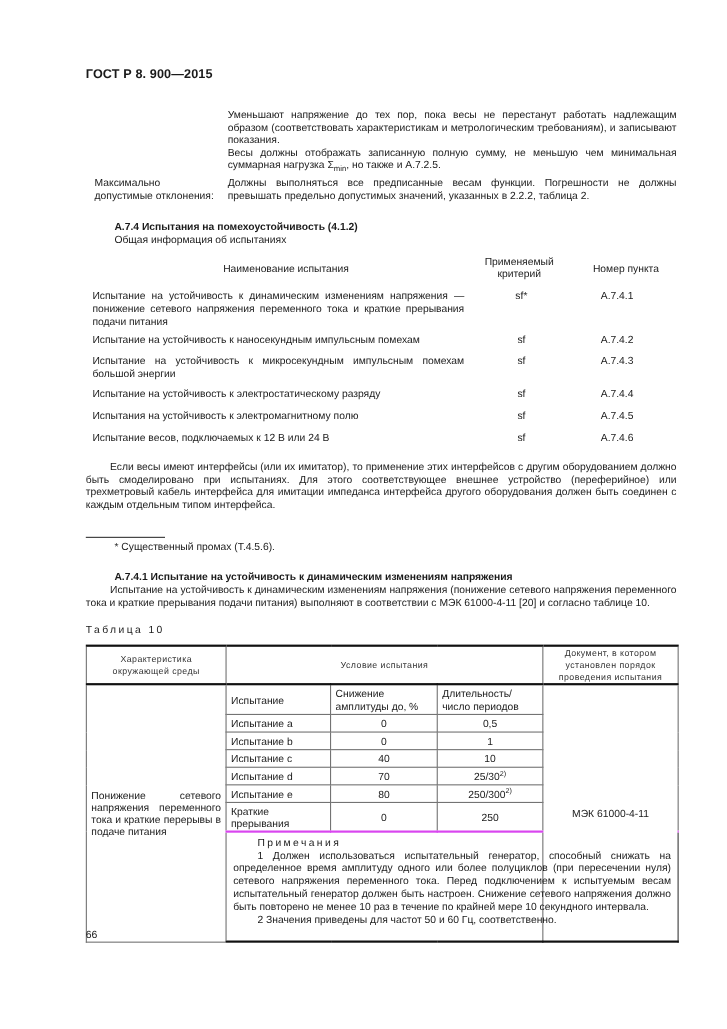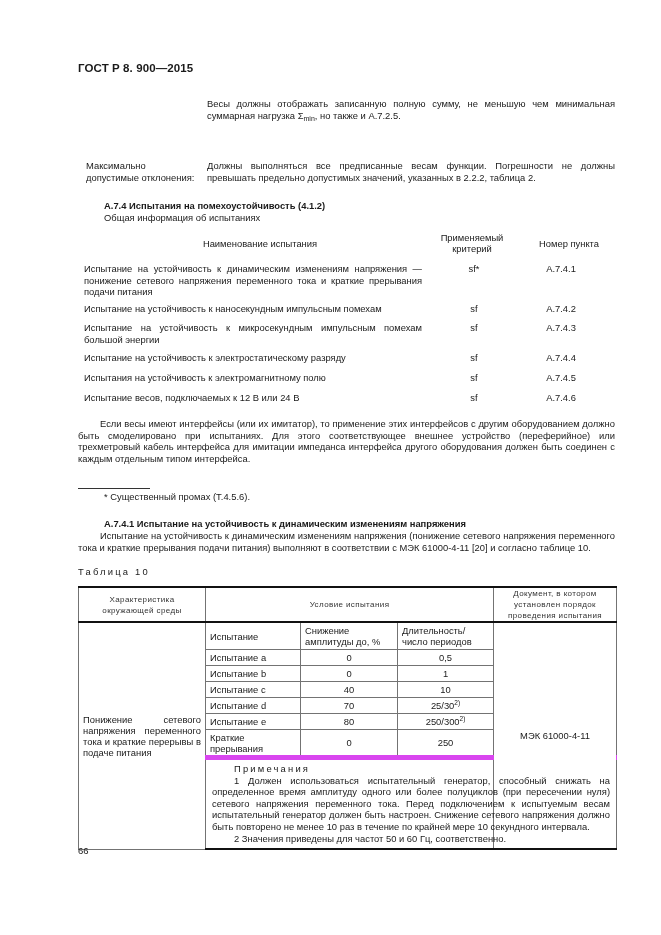--- a/index.html
+++ b/index.html
@@ -24,33 +24,34 @@
     table.t10 { position: absolute; left: 78px; top: 586px; width: 538px; border-collapse: collapse;
                 font-size: 9.4px; table-layout: fixed; }
     table.t10 td { border: 1px solid #737373; padding: 0 4px; vertical-align: middle; }
     table.t10 .smallhdr { font-size: 8px; color: #333; text-align: center; line-height: 11px; letter-spacing: 0.4px; }
     table.t10 .c { text-align: center; }
     table.t10 tr.h1 td { height: 33px; border-bottom: 2px solid #111; }
     table.t10 tr.h2 td { height: 26px; line-height: 11px; }
     table.t10 tr.r td { height: 15px; }
     table.t10 tr.rl td { height: 25px; line-height: 11px; }
     table.t10 td.env { text-align: justify; line-height: 11.4px; vertical-align: middle; margin-left: 20px; }
-    table.t10 td.notes { padding: 3px 6px 4px 6px; line-height: 11.6px; text-align: justify;
-                         border-top: 5px solid #d946ef; border-bottom: 2px solid #111; }
+    table.t10 td.notes { padding: 3px 6px 14px 6px; line-height: 11.6px; text-align: justify;
+                         border-top: 2px solid #d946ef; border-bottom: 2px solid #111; }
     table.t10 tr.h1 td:first-child, table.t10 tr.h1 td { border-top: 2px solid #111; }
     sup { font-size: 6.5px; vertical-align: 4px; line-height: 0; }
     sub { font-size: 7px; vertical-align: -2px; line-height: 0; }
     .pagenum { left: 78px; top: 845px; font-size: 9.5px; }
   </style>
 </head>
 <body>
 
 <div class="abs hdr">ГОСТ Р 8. 900—2015</div>
 
 <div class="abs p block1">
+  <div>Уменьшают напряжение до тех пор, пока весы не перестанут работать надлежащим образом (соответствовать характеристикам и метрологическим требованиям), и записывают показания.</div>
   <div><span>Весы должны отображать записанную полную сумму, не меньшую чем минимальная суммарная нагрузка Σ</span><sub>min</sub><span>, но также и А.7.2.5.</span></div>
 </div>
 
 <div class="abs p lbl-max">Максимально допустимые отклонения:</div>
 <div class="abs p max-text">Должны выполняться все предписанные весам функции. Погрешности не должны превышать предельно допустимых значений, указанных в 2.2.2, таблица 2.</div>
 
 <div class="abs sec-title">А.7.4 Испытания на помехоустойчивость (4.1.2)</div>
 <div class="abs sec-sub">Общая информация об испытаниях</div>
 
 <div>

